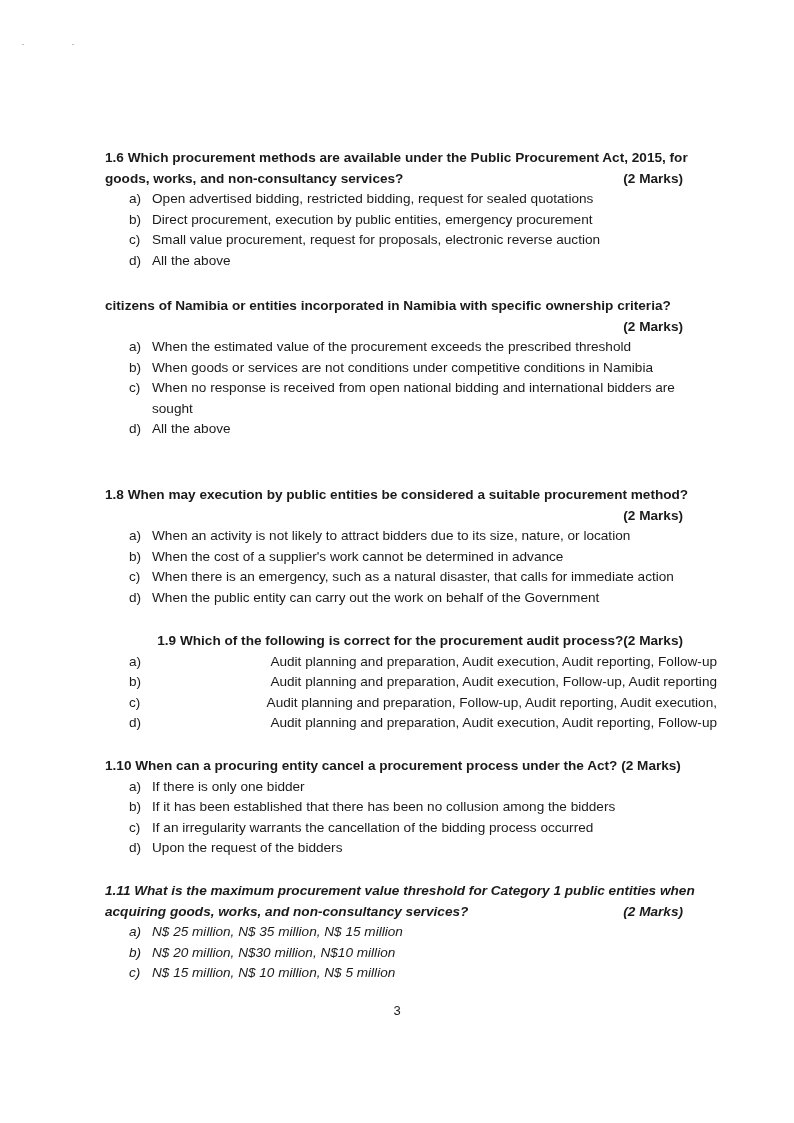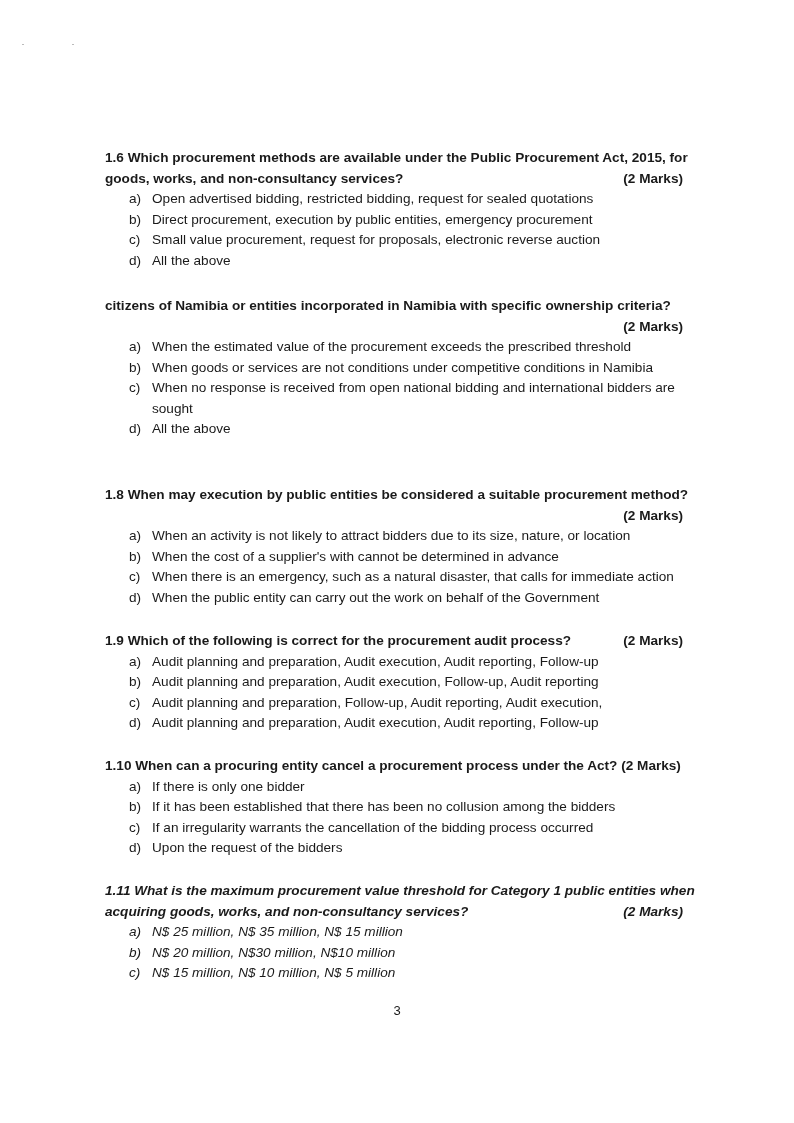--- a/index.html
+++ b/index.html
@@ -44,27 +44,27 @@
       <li><span class="lbl">c)</span><span>When no response is received from open national bidding and international bidders are sought</span></li>
       <li><span class="lbl">d)</span><span>All the above</span></li>
     </ol>
   </div>
 
   <div class="q" style="top:485px;">
     <p class="qhead">1.8 When may execution by public entities be considered a suitable procurement method?</p>
     <div class="marks-line">(2 Marks)</div>
     <ol>
       <li><span class="lbl">a)</span><span>When an activity is not likely to attract bidders due to its size, nature, or location</span></li>
-      <li><span class="lbl">b)</span><span>When the cost of a supplier's with cannot be determined in advance</span></li>
+      <li><span class="lbl">b)</span><span>When the cost of a supplier's work cannot be determined in advance</span></li>
       <li><span class="lbl">c)</span><span>When there is an emergency, such as a natural disaster, that calls for immediate action</span></li>
       <li><span class="lbl">d)</span><span>When the public entity can carry out the work on behalf of the Government</span></li>
     </ol>
   </div>
 
-  <div class="q" style="top:631px;">
+  <div class="q" style="top:631px;text-align:right;">
     <p class="qhead"><span>1.9 Which of the following is correct for the procurement audit process?</span><span class="marks">(2 Marks)</span></p>
     <ol>
       <li><span class="lbl">a)</span><span>Audit planning and preparation, Audit execution, Audit reporting, Follow-up</span></li>
       <li><span class="lbl">b)</span><span>Audit planning and preparation, Audit execution, Follow-up, Audit reporting</span></li>
       <li><span class="lbl">c)</span><span>Audit planning and preparation, Follow-up, Audit reporting, Audit execution,</span></li>
       <li><span class="lbl">d)</span><span>Audit planning and preparation, Audit execution, Audit reporting, Follow-up</span></li>
     </ol>
   </div>
 
   <div class="q" style="top:756px;">

